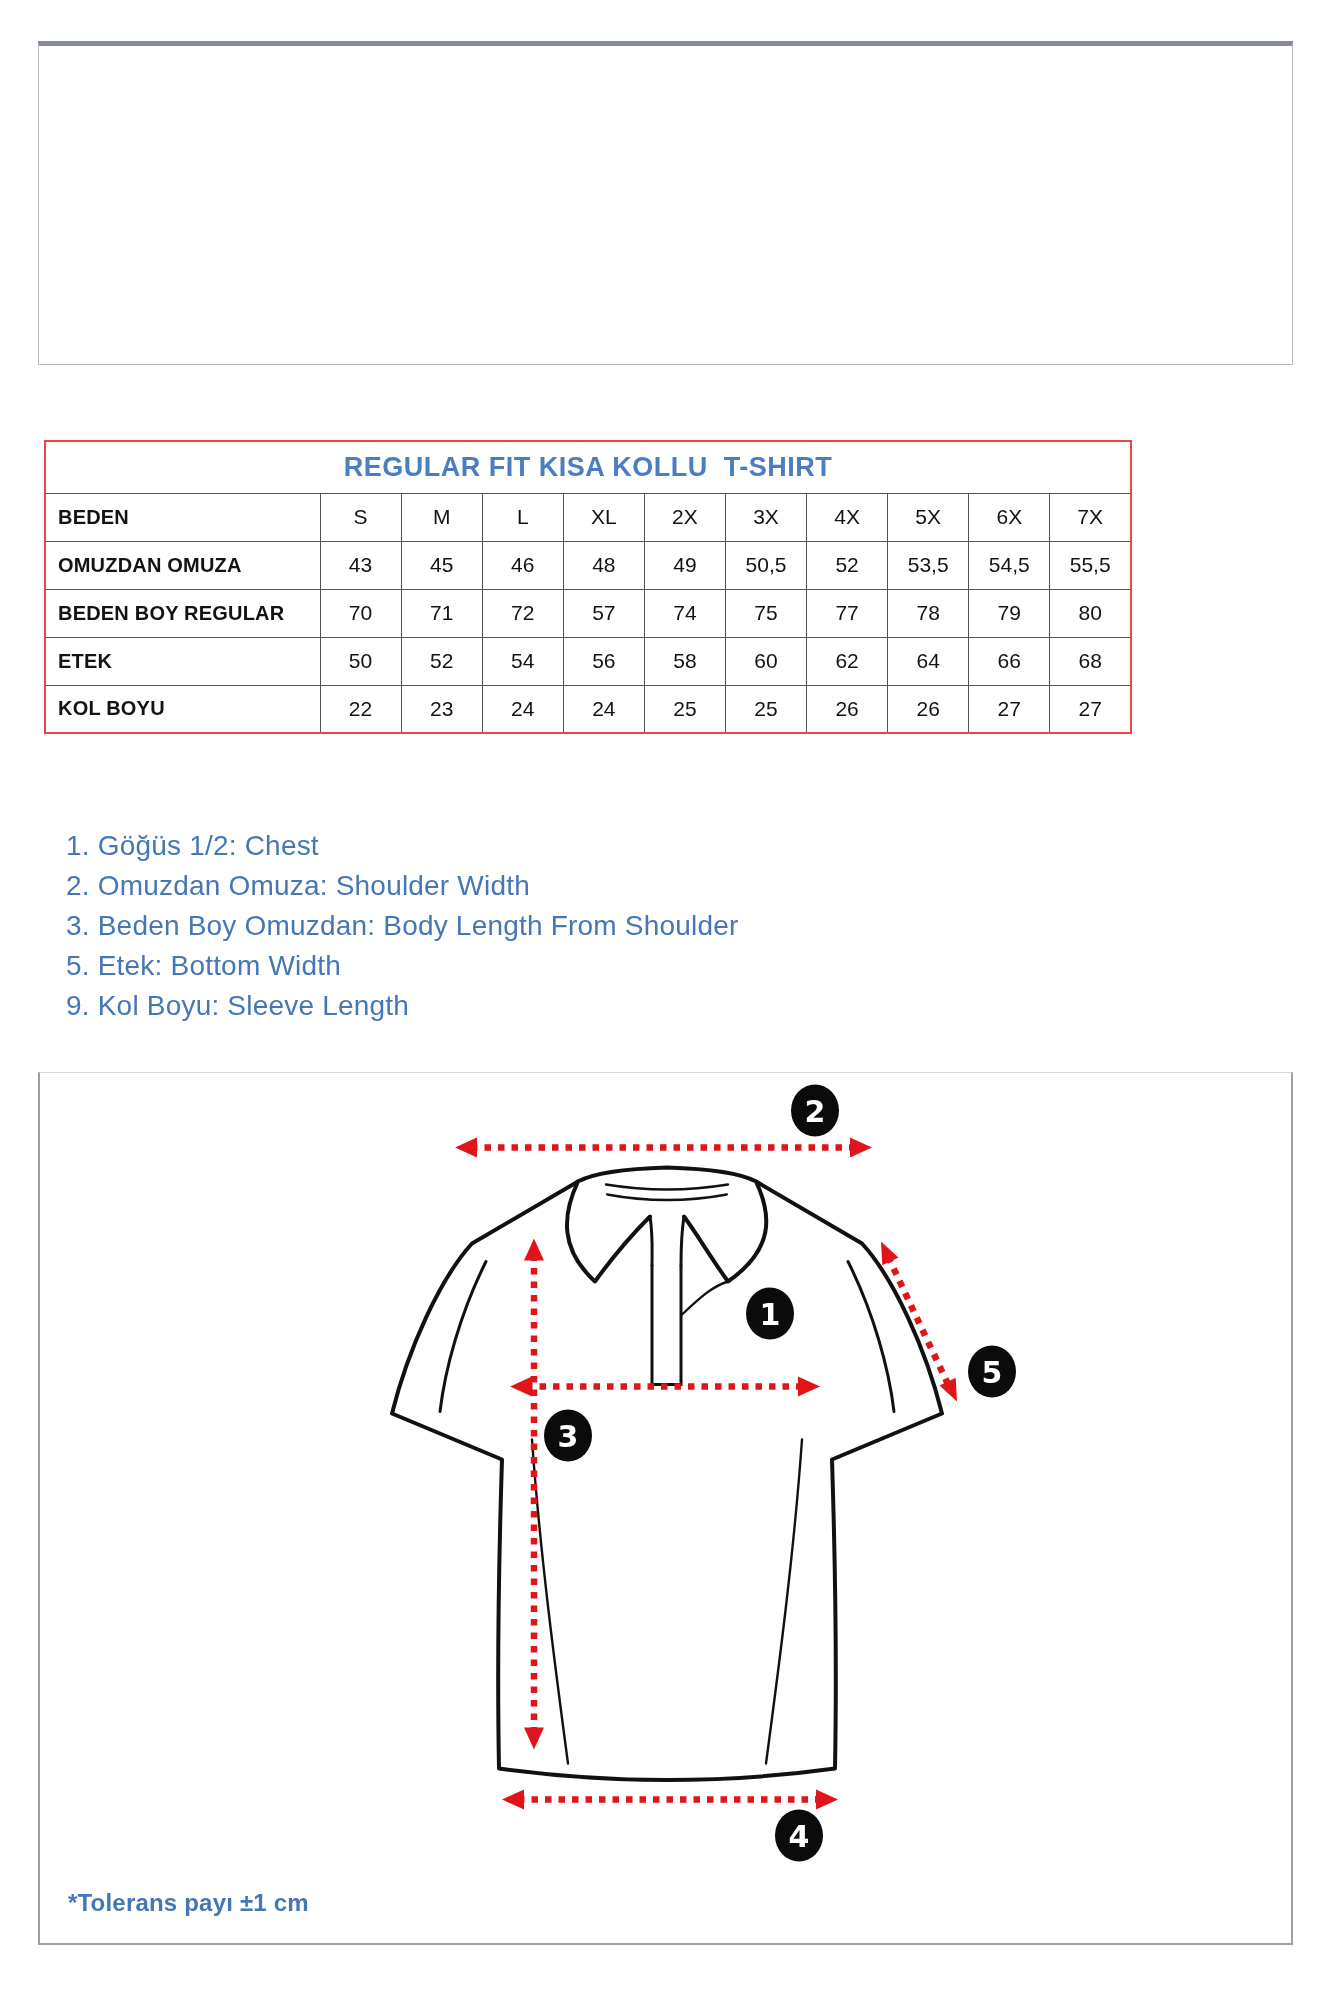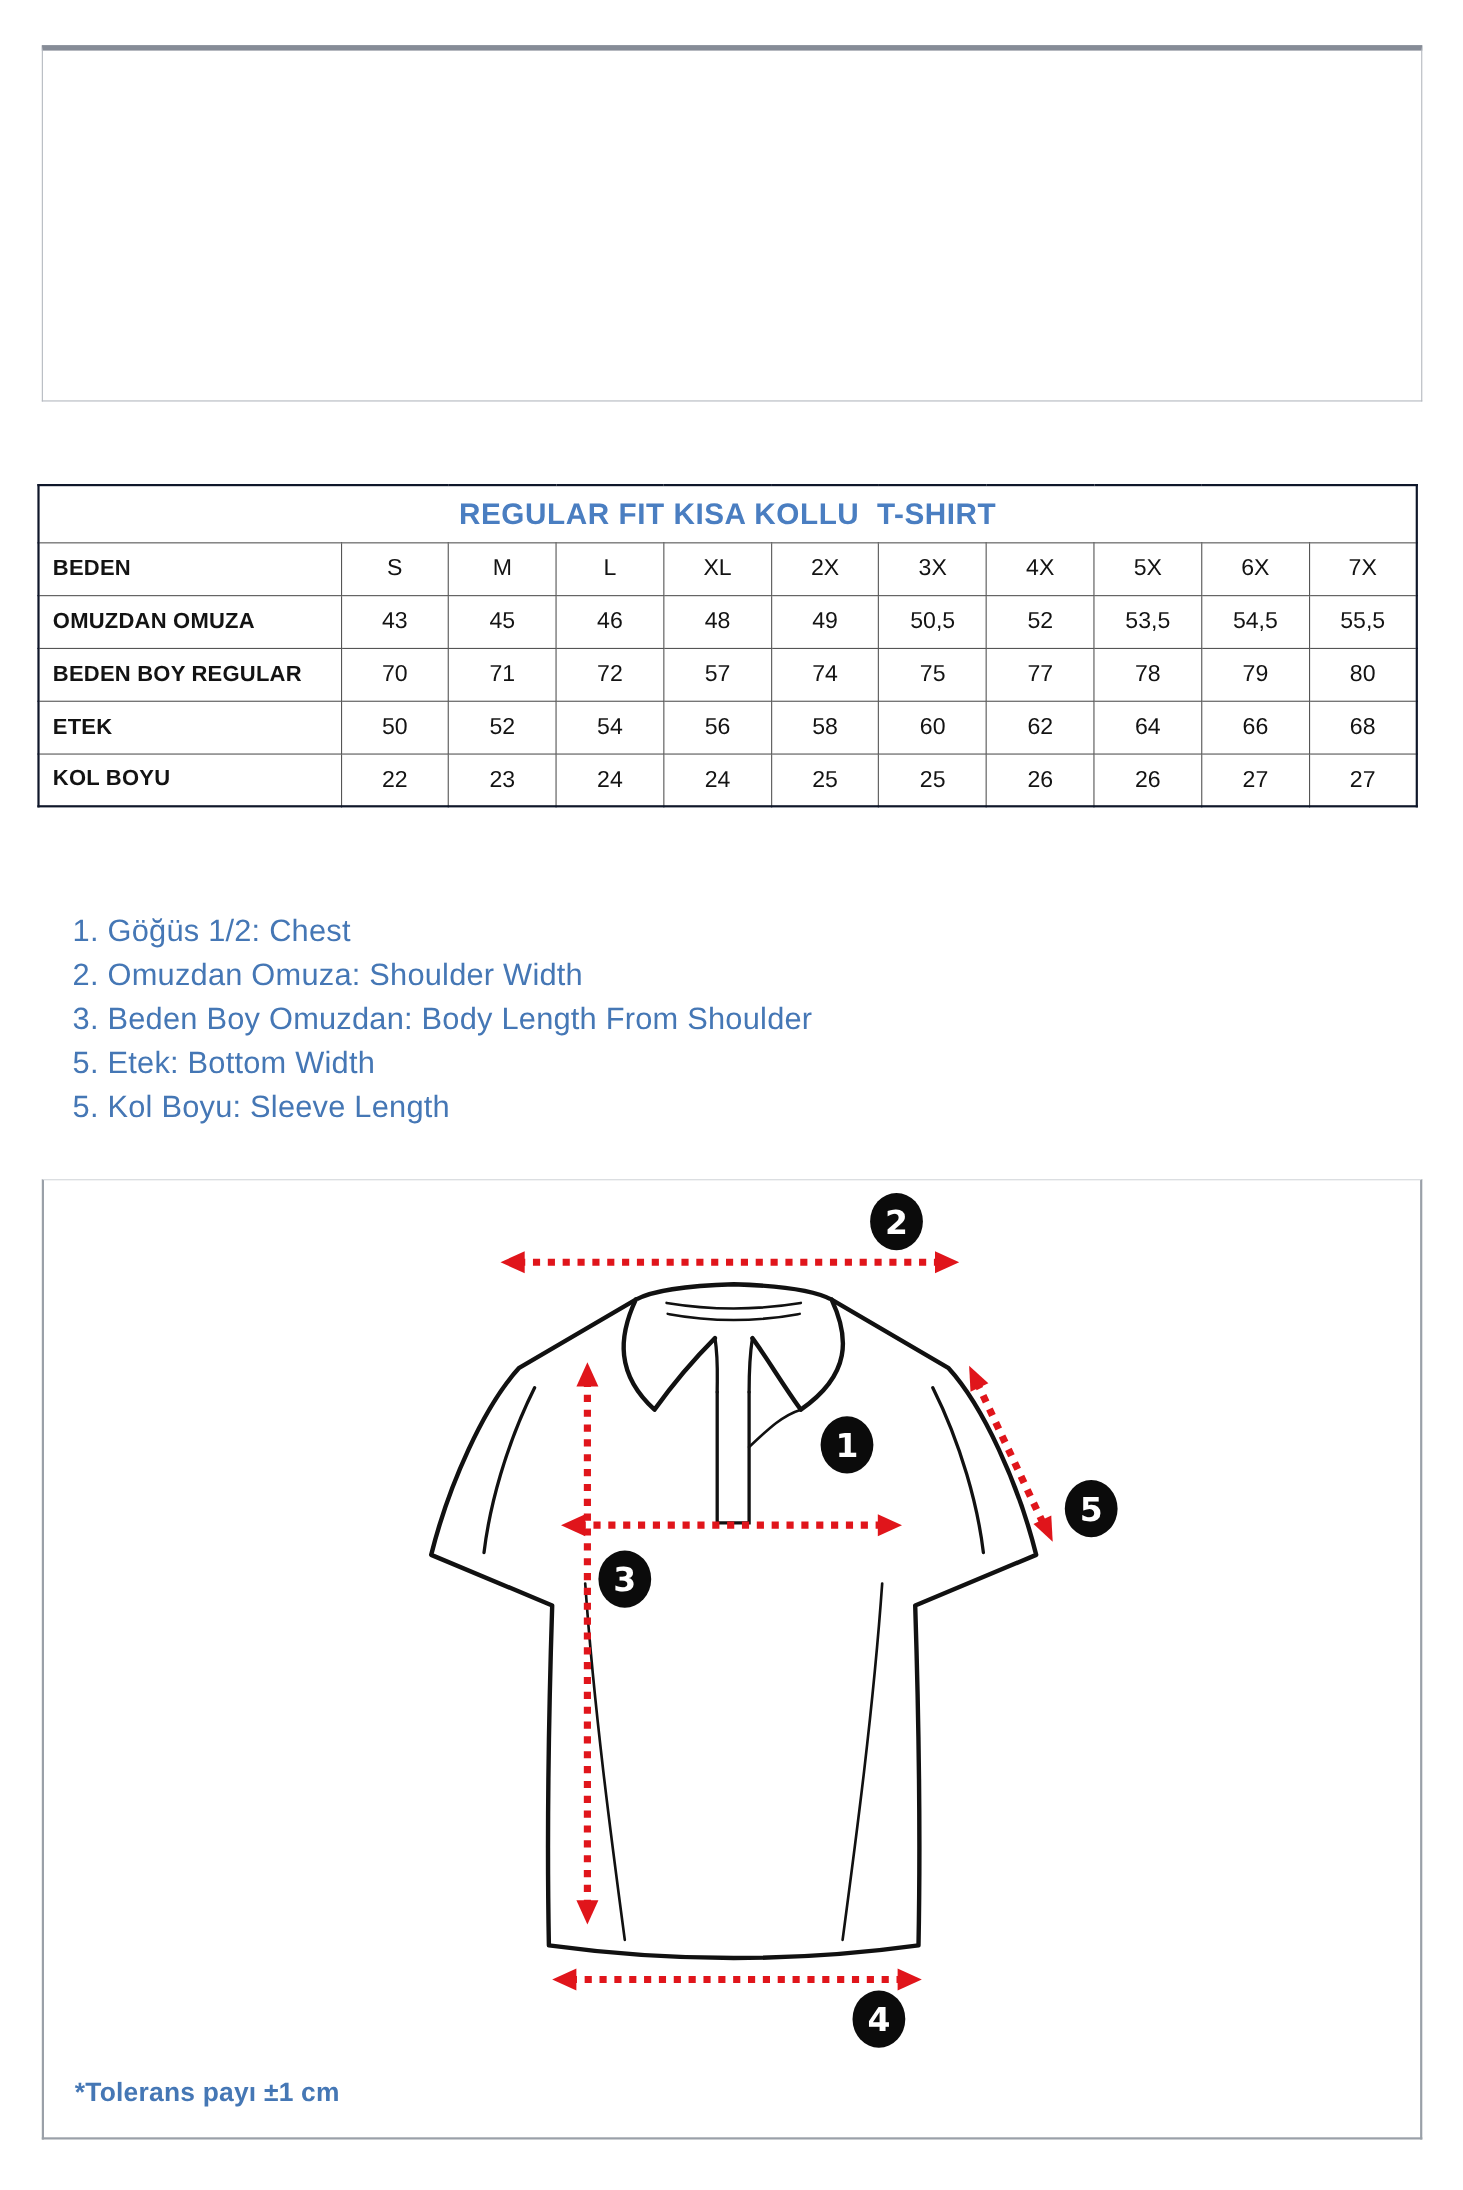--- a/index.html
+++ b/index.html
@@ -16,23 +16,23 @@
     position:relative;width:1330px;height:1991px;background:#fff;
     font-family:"Liberation Sans",sans-serif;color:#111;overflow:hidden;
   }
   
   .top-panel{
     position:absolute;left:38px;top:41px;width:1255px;height:324px;
     border:1px solid #b4b8bf;border-top:5px solid #868c97;background:#fff;
   }
   
   table.size-table{
-    position:absolute;left:34px;top:440px;width:1255px;
+    position:absolute;left:44px;top:440px;width:1088px;
     border-collapse:collapse;table-layout:fixed;
-    border:2px solid #0f172a;
+    border:2px solid #ef4444;
   }
   table.size-table td{
     border:1px solid var(--tbl-border);
     text-align:center;vertical-align:middle;
     font-size:21px;color:#131313;height:48px;
   }
   table.size-table td.title-cell{
     height:52px;font-size:27px;font-weight:600;letter-spacing:.5px;
     color:var(--blue-title);white-space:pre;
   }
@@ -160,21 +160,21 @@
           <td>27</td>
         </tr>
       </tbody>
   </table>
 
   <div class="legend" id="legend">
       <div class="legend-item">1. Göğüs 1/2: Chest</div>
       <div class="legend-item">2. Omuzdan Omuza: Shoulder Width</div>
       <div class="legend-item">3. Beden Boy Omuzdan: Body Length From Shoulder</div>
       <div class="legend-item">5. Etek: Bottom Width</div>
-      <div class="legend-item">5. Kol Boyu: Sleeve Length</div>
+      <div class="legend-item">9. Kol Boyu: Sleeve Length</div>
     </div>
 
   <div class="diagram">
     <svg viewBox="0 0 1251 869" aria-hidden="true">
 
       <g>
         <path class="outline" d="M538,108 L432,170
              C400,205 368,276 352,340
              L462,386
              C459,480 457,590 459,695

